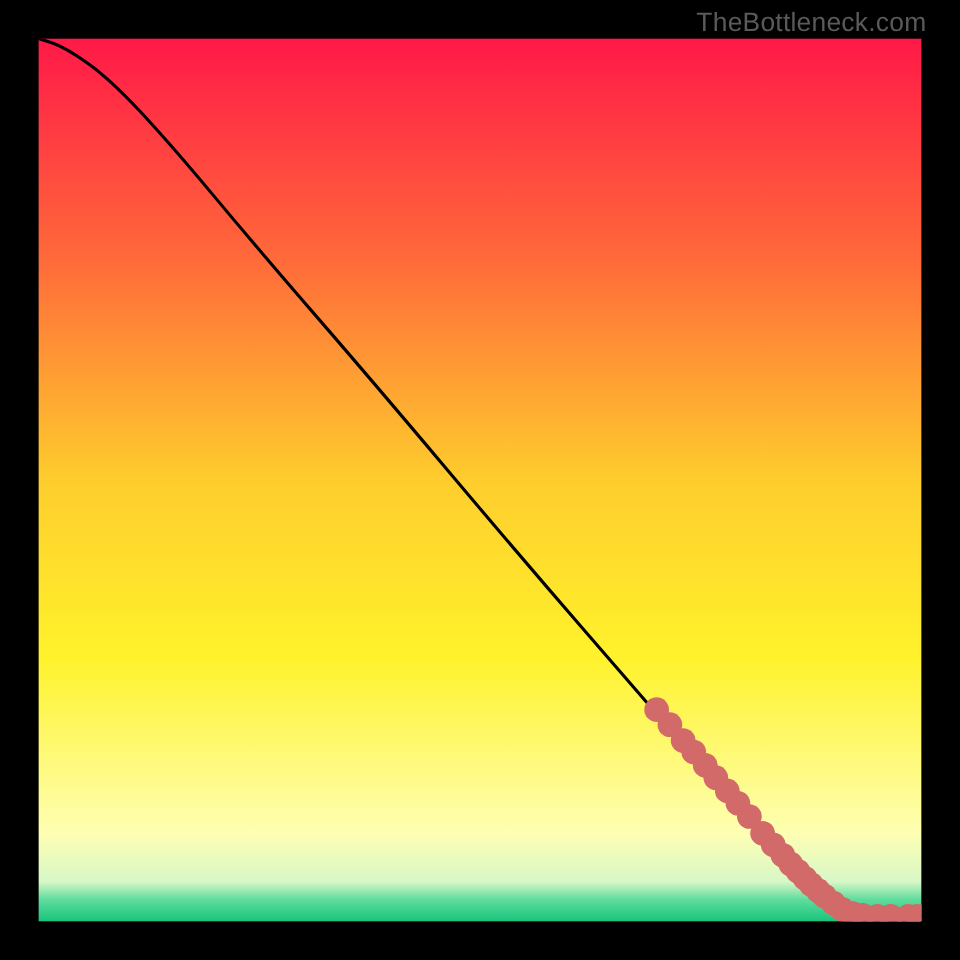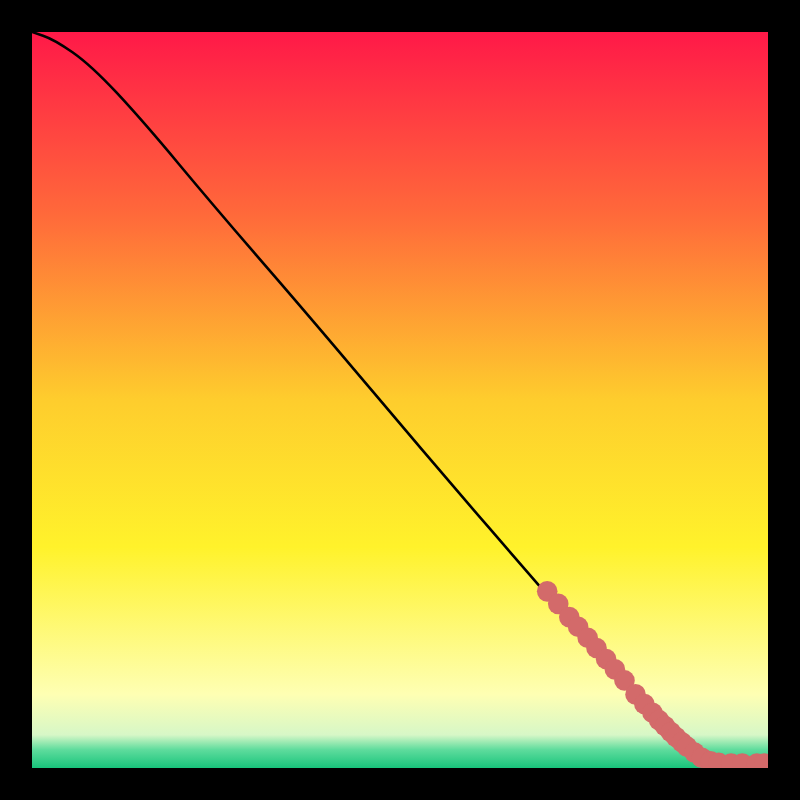--- a/index.html
+++ b/index.html
@@ -31,20 +31,21 @@
     color: #5a5a5a;
     letter-spacing: 0.2px;
     font-weight: 500;
   }
   svg { display: block; }
 </style>
 </head>
 <body>
 
 <div class="stage">
+  <div class="watermark">TheBottleneck.com</div>
 
   <div class="plot-area">
     <svg id="chart-svg" viewBox="0 0 736 736" width="736" height="736" preserveAspectRatio="none">
       <defs>
         <linearGradient id="bg-grad" x1="0" y1="0" x2="0" y2="1">
             <stop offset="0.00%" stop-color="#ff1948"></stop>
             <stop offset="25.00%" stop-color="#ff6a3a"></stop>
             <stop offset="50.00%" stop-color="#fecd2d"></stop>
             <stop offset="70.00%" stop-color="#fff22b"></stop>
             <stop offset="90.00%" stop-color="#feffb3"></stop>

